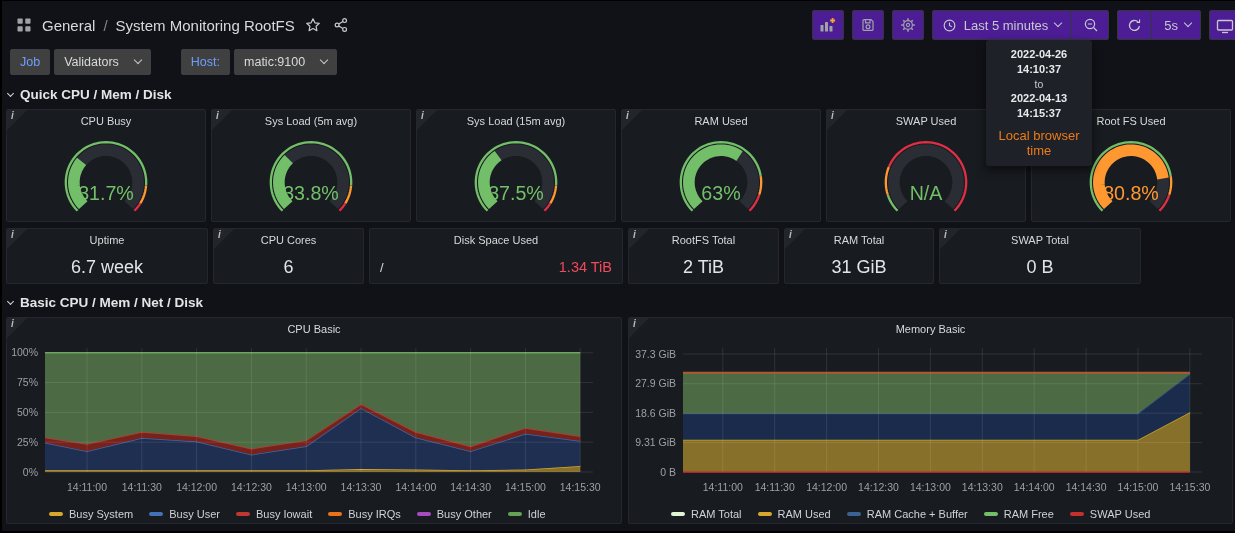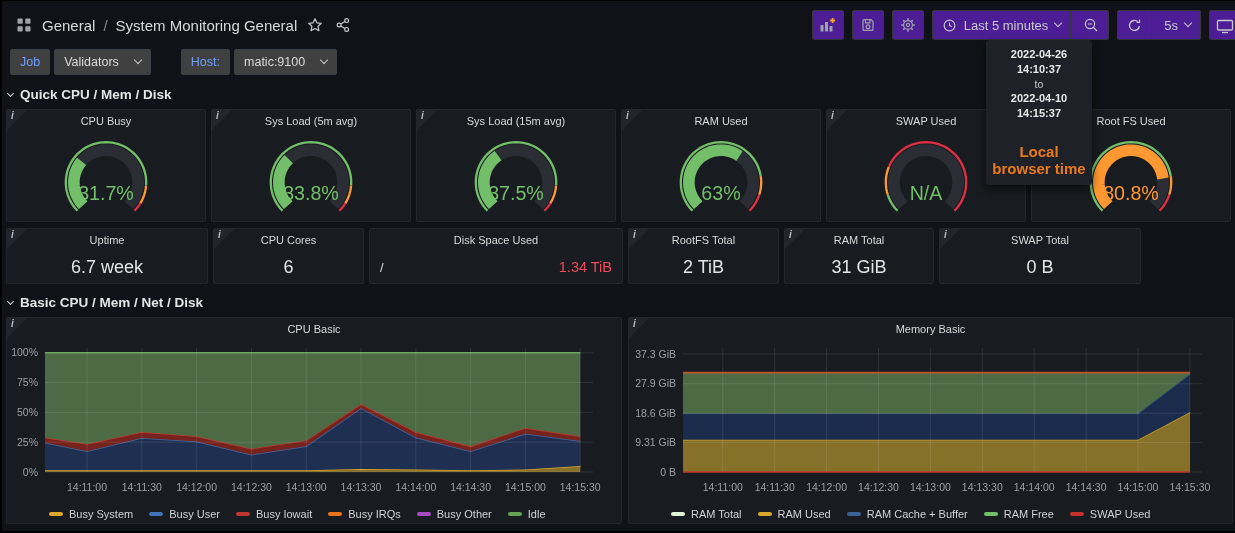--- a/index.html
+++ b/index.html
@@ -21,21 +21,21 @@
   .tb-group .seg + .seg { border-left:1px solid #34363c;padding-left:12px; }
   .chev { width:6px; height:6px; border-right:1.5px solid #c7c9cc; border-bottom:1.5px solid #c7c9cc;
      transform:rotate(45deg); display:inline-block; margin-top:-4px; }
   .tv-cut { margin-right:-14px; }
 
   
   .tooltip { position:absolute; left:984px; top:39px; width:106px; background:#1e2127; border-radius:3px;
     padding:7px 6px 8px; text-align:center; z-index:50; box-shadow:0 4px 10px rgba(0,0,0,.55); }
   .tooltip .tline { font-size:11px; font-weight:700; color:#e8e9ea; line-height:15px; }
   .tooltip .toword { font-size:10.5px; color:#c7c9cc; line-height:14px; }
-  .tooltip .local { margin-top:22px; font-size:15px; font-weight:700; color:#eb7b18; }
+  .tooltip .local { margin-top:7px; font-size:13px; font-weight:400; color:#eb7b18; }
 
   
   .filters { display:flex; align-items:center; gap:4px; margin:5px 0 0 8px; height:28px; }
   .chip { height:26px; display:flex; align-items:center; padding:0 9px; background:#404040;
     border:1px solid #3c3f46; border-radius:2px; font-size:12.5px; }
   .chip.lab { color:#6e9fff; cursor:default; }
   .chip.val { color:#d8d9da; gap:16px; cursor:pointer; }
   .gap28 { width:22px; }
 
   
@@ -77,21 +77,21 @@
             <g fill="#9fa3a8">
           <rect x="1.5" y="1.5" width="5.2" height="5.2" rx="0.8"></rect>
               <rect x="9.3" y="1.5" width="5.2" height="5.2" rx="0.8"></rect>
           <rect x="1.5" y="9.3" width="5.2" height="5.2" rx="0.8"></rect>
               <rect x="9.3" y="9.3" width="5.2" height="5.2" rx="0.8"></rect>
             </g>
           </svg>
       </span>
       <span>General</span>
       <span class="sep">/</span>
-      <span>System Monitoring General</span>
+      <span>System Monitoring RootFS</span>
       <span class="icon-btn">
         <svg width="16" height="16" viewBox="0 0 16 16">
             <path d="M8 1.8 9.9 5.8 14.3 6.3 11.1 9.3 11.9 13.7 8 11.5 4.1 13.7 4.9 9.3 1.7 6.3 6.1 5.8Z" fill="none" stroke="#c7c9cc" stroke-width="1.2" stroke-linejoin="round"></path>
           </svg>
       </span>
       <span class="icon-btn">
         <svg width="16" height="16" viewBox="0 0 16 16" stroke="#c7c9cc" stroke-width="1.2" fill="none">
           <circle cx="11.6" cy="3.6" r="1.9"></circle>
             <circle cx="4.1" cy="8" r="1.9"></circle>
             <circle cx="11.6" cy="12.4" r="1.9"></circle>
@@ -162,21 +162,21 @@
           <rect x="1.5" y="3.5" width="15" height="9.5" rx="1"></rect>
             <path d="M6 15.5h6"></path>
           </svg>
       </div>
     </div>
   </div>
 
   <div class="tooltip">
     <div class="tline">2022-04-26 14:10:37</div>
     <div class="toword">to</div>
-    <div class="tline">2022-04-10 14:15:37</div>
+    <div class="tline">2022-04-13 14:15:37</div>
     <div class="local">Local browser time</div>
   </div>
 
   <div class="filters">
     <div class="chip lab">Job</div>
     <div class="chip val">
       <span>Validators</span>
       <span class="chev"></span>
     </div>
     <div class="gap28"></div>

